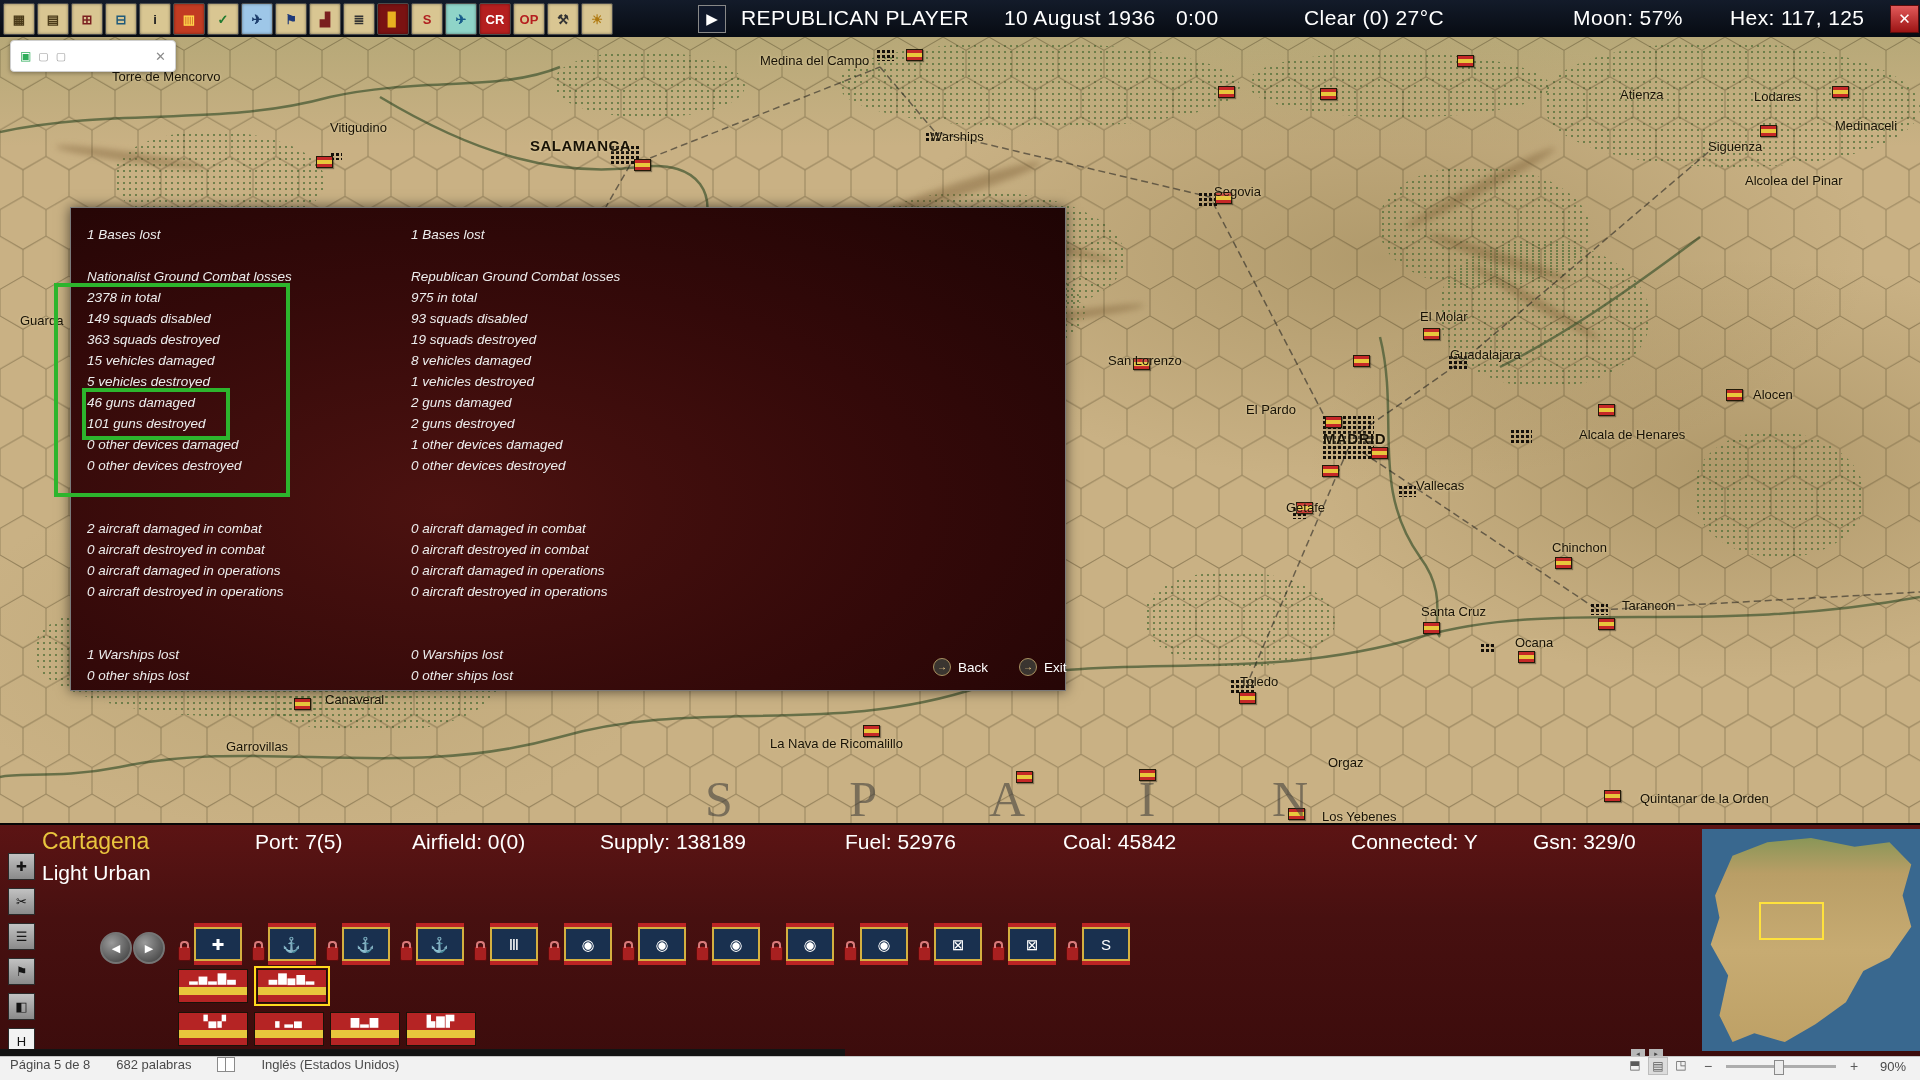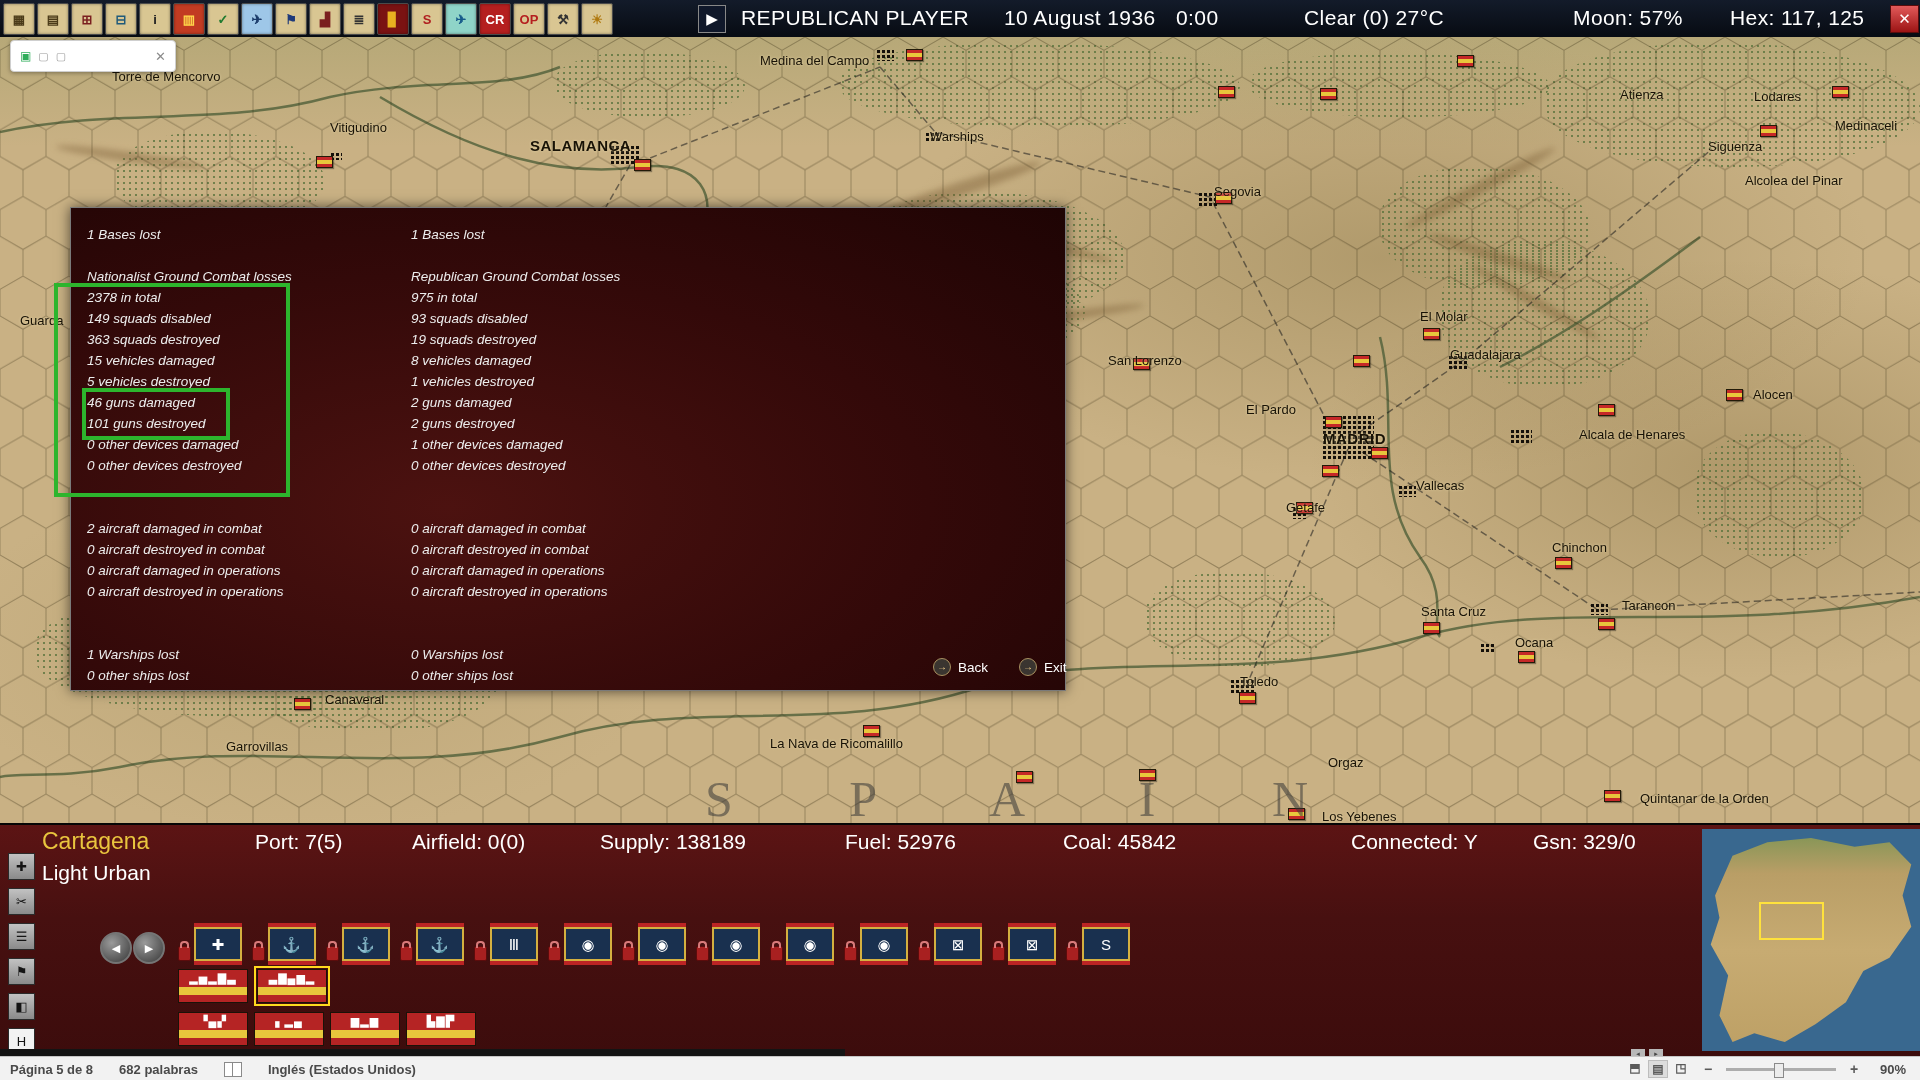--- a/index.html
+++ b/index.html
@@ -109,21 +109,21 @@
     border:2px solid #ffe23c;cursor:pointer;}
 
   
   #hscroll-thumb{position:absolute;left:0;bottom:0;width:845px;height:9px;background:#141414;cursor:pointer;}
   .hscroll-btn{position:absolute;bottom:0;width:14px;height:9px;background:#b8b8b8;color:#444;
     font-size:7px;line-height:9px;text-align:center;cursor:pointer;}
   #hscroll-btn-l{left:1631px;} #hscroll-btn-r{left:1649px;}
 
   
   #word-bar{position:absolute;top:1056px;left:0;width:1920px;height:24px;background:#f2f2f2;
-    border-top:1px solid #c6c6c6;color:#4a4a4a;font-size:13px;display:flex;align-items:center;z-index:70;font-weight:bold;}
+    border-top:1px solid #c6c6c6;color:#4a4a4a;font-size:13px;display:flex;align-items:flex-start;z-index:70;}
   #word-left{display:flex;align-items:center;gap:26px;padding-left:10px;}
   .wb-item{cursor:pointer;white-space:nowrap;}
   #book-icon{width:16px;height:13px;background:#fff;border:1px solid #8a8a8a;position:relative;cursor:pointer;}
   #book-icon::before{content:"";position:absolute;left:7px;top:0;width:1px;height:100%;background:#8a8a8a;}
   #word-right{margin-left:auto;display:flex;align-items:center;gap:12px;padding-right:14px;}
   .view-icon{width:18px;height:16px;display:flex;align-items:center;justify-content:center;
     font-size:12px;color:#5a5a5a;cursor:pointer;}
   .view-icon.active{background:#dcdcdc;border:1px solid #bdbdbd;}
   .zoom-sign{font-size:14px;color:#5a5a5a;cursor:pointer;width:12px;text-align:center;}
   #zoom-slider{width:110px;height:3px;background:#adadad;position:relative;cursor:pointer;}

